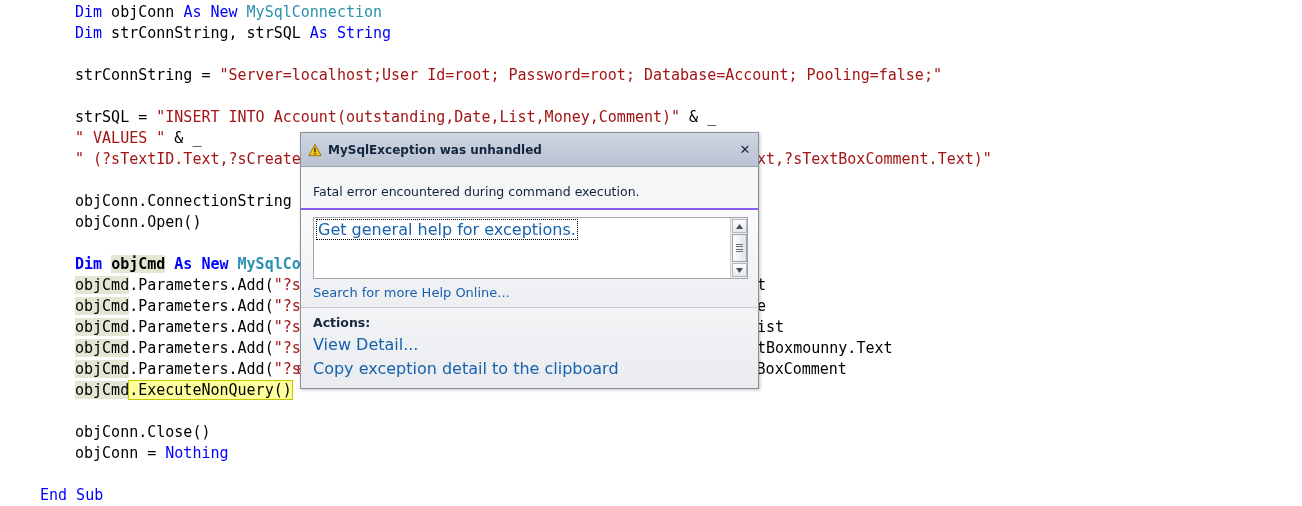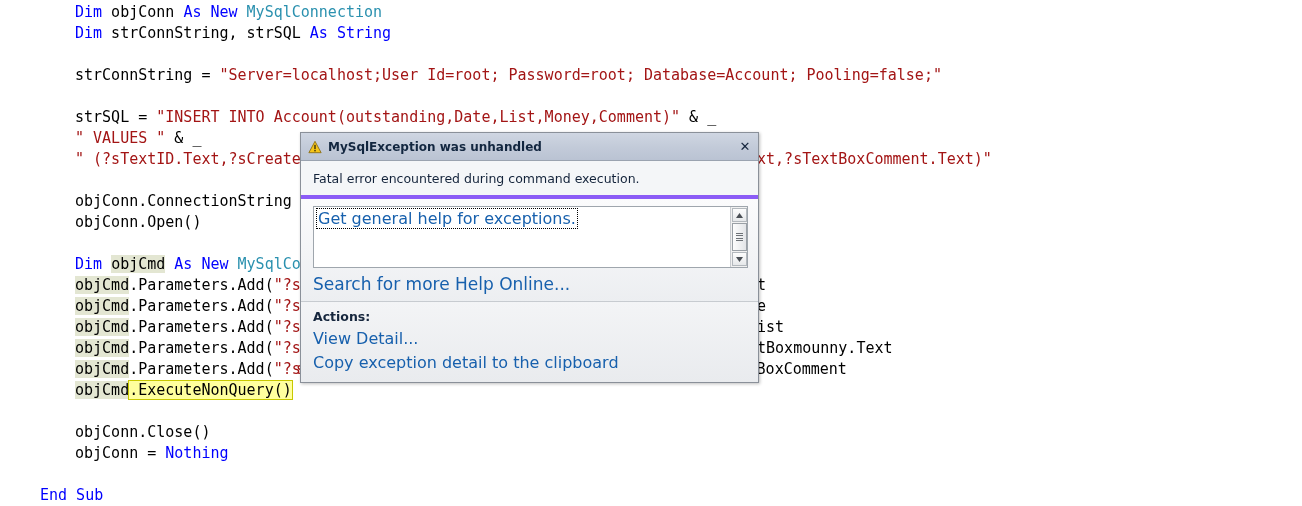--- a/index.html
+++ b/index.html
@@ -43,21 +43,21 @@
     position: absolute;
     left: 300px;
     top: 132px;
     width: 457px;
     border: 1px solid #8a9099;
     background: #f0f0f0;
     box-shadow: 1px 1px 3px rgba(0,0,0,0.25);
     font-family: "DejaVu Sans", sans-serif;
   }
   .dlg-titlebar {
-    height: 28px;
+    height: 34px;
     background: linear-gradient(to bottom, #cfd6e2 0%, #c3cbd9 50%, #bac3d3 100%);
     border-bottom: 1px solid #9aa3b0;
     display: flex;
     align-items: center;
     padding: 0 4px 0 7px;
     box-sizing: border-box;
   }
   .dlg-warn-icon { width: 14px; height: 14px; margin-right: 6px; flex: 0 0 auto; display:block; }
   .dlg-title {
     font-size: 12px;
@@ -71,24 +71,24 @@
     font-size: 13px;
     color: #14243c;
     width: 18px;
     text-align: center;
     cursor: default;
     font-family: "DejaVu Sans", sans-serif;
     line-height: 1;
   }
   .dlg-message {
     background: #f4f6f8;
-    padding: 10px 10px 9px 12px;
+    padding: 17px 10px 9px 12px;
     font-size: 12.5px;
     color: #13233a;
-    border-bottom: 4px solid #8b5cf6;
+    border-bottom: 2px solid #8b5cf6;
   }
   .dlg-body {
     background: linear-gradient(to bottom, #fbfbfc 0%, #eceef1 100%);
     padding: 7px 10px 0 12px;
   }
   .dlg-section-title {
     font-size: 12.5px;
     font-weight: bold;
     color: #16263d;
     margin-bottom: 3px;
@@ -137,21 +137,21 @@
     width: 15px; height: 28px;
     background: linear-gradient(to right, #fdfdfd, #e3e5e8);
     border: 1px solid #9aa0a6;
     box-sizing: border-box;
     display: flex; align-items: center; justify-content: center;
     cursor: default;
   }
   .sb-grip { width: 7px; }
   .sb-grip span { display:block; height:1px; background:#6d7277; margin:1.5px 0; }
   .help-online {
-    font-size: 17px;
+    font-size: 13px;
     color: #1760ad;
     padding: 6px 0 7px 0;
     cursor: pointer;
     display: inline-block;
   }
   .dlg-divider {
     height: 1px;
     background: #c7cbd0;
     margin: 0 -10px 0 -12px;
   }
@@ -173,21 +173,21 @@
 <div id="editor">
     <div class="code-line" style="left: 75px; top: 2px;"><span class="kw">Dim</span><span> objConn </span><span class="kw">As New</span><span> </span><span class="type">MySqlConnection</span></div>
     <div class="code-line" style="left: 75px; top: 23px;"><span class="kw">Dim</span><span> strConnString, strSQL </span><span class="kw">As String</span></div>
     <div class="code-line" style="left: 75px; top: 65px;"><span>strConnString = </span><span class="str">"Server=localhost;User Id=root; Password=root; Database=Account; Pooling=false;"</span></div>
     <div class="code-line" style="left: 75px; top: 107px;"><span>strSQL = </span><span class="str">"INSERT INTO Account(outstanding,Date,List,Money,Comment)"</span><span> &amp; _</span></div>
     <div class="code-line" style="left: 75px; top: 128px;"><span class="str">" VALUES "</span><span> &amp; _</span></div>
     <div class="code-line" style="left: 75px; top: 149px;"><span class="str">" (?sTextID.Text,?sCreate</span></div>
     <div class="code-line" style="left: 748px; top: 149px;"><span class="str">ext,?sTextBoxComment.Text)"</span></div>
     <div class="code-line" style="left: 75px; top: 191px;"><span>objConn.ConnectionString</span></div>
     <div class="code-line" style="left: 75px; top: 212px;"><span>objConn.Open()</span></div>
-    <div class="code-line" style="left: 75px; top: 254px;"><span class="kw">Dim</span><span> </span><span class="hl-var">objCmd</span><span> </span><span class="kw">As New</span><span> </span><span class="type">MySqlCo</span></div>
+    <div class="code-line" style="left: 75px; top: 254px; font-weight: bold;"><span class="kw">Dim</span><span> </span><span class="hl-var">objCmd</span><span> </span><span class="kw">As New</span><span> </span><span class="type">MySqlCo</span></div>
     <div class="code-line" style="left: 75px; top: 275px;"><span class="hl-var">objCmd</span><span>.Parameters.Add(</span><span class="str">"?s</span></div>
     <div class="code-line" style="left: 75px; top: 296px;"><span class="hl-var">objCmd</span><span>.Parameters.Add(</span><span class="str">"?s</span></div>
     <div class="code-line" style="left: 75px; top: 317px;"><span class="hl-var">objCmd</span><span>.Parameters.Add(</span><span class="str">"?s</span></div>
     <div class="code-line" style="left: 75px; top: 338px;"><span class="hl-var">objCmd</span><span>.Parameters.Add(</span><span class="str">"?s</span></div>
     <div class="code-line" style="left: 75px; top: 359px;"><span class="hl-var">objCmd</span><span>.Parameters.Add(</span><span class="str">"?s</span></div>
     <div class="code-line" style="left: 75px; top: 380px; text-align: center;"><span class="hl-var">objCmd</span><span class="hl-exec">.ExecuteNonQuery()</span></div>
     <div class="code-line" style="left: 748px; top: 275px;"><span>xt</span></div>
     <div class="code-line" style="left: 748px; top: 296px;"><span>te</span></div>
     <div class="code-line" style="left: 748px; top: 317px;"><span>List</span></div>
     <div class="code-line" style="left: 748px; top: 338px;"><span>xtBoxmounny.</span><span class="cont">Text</span></div>

